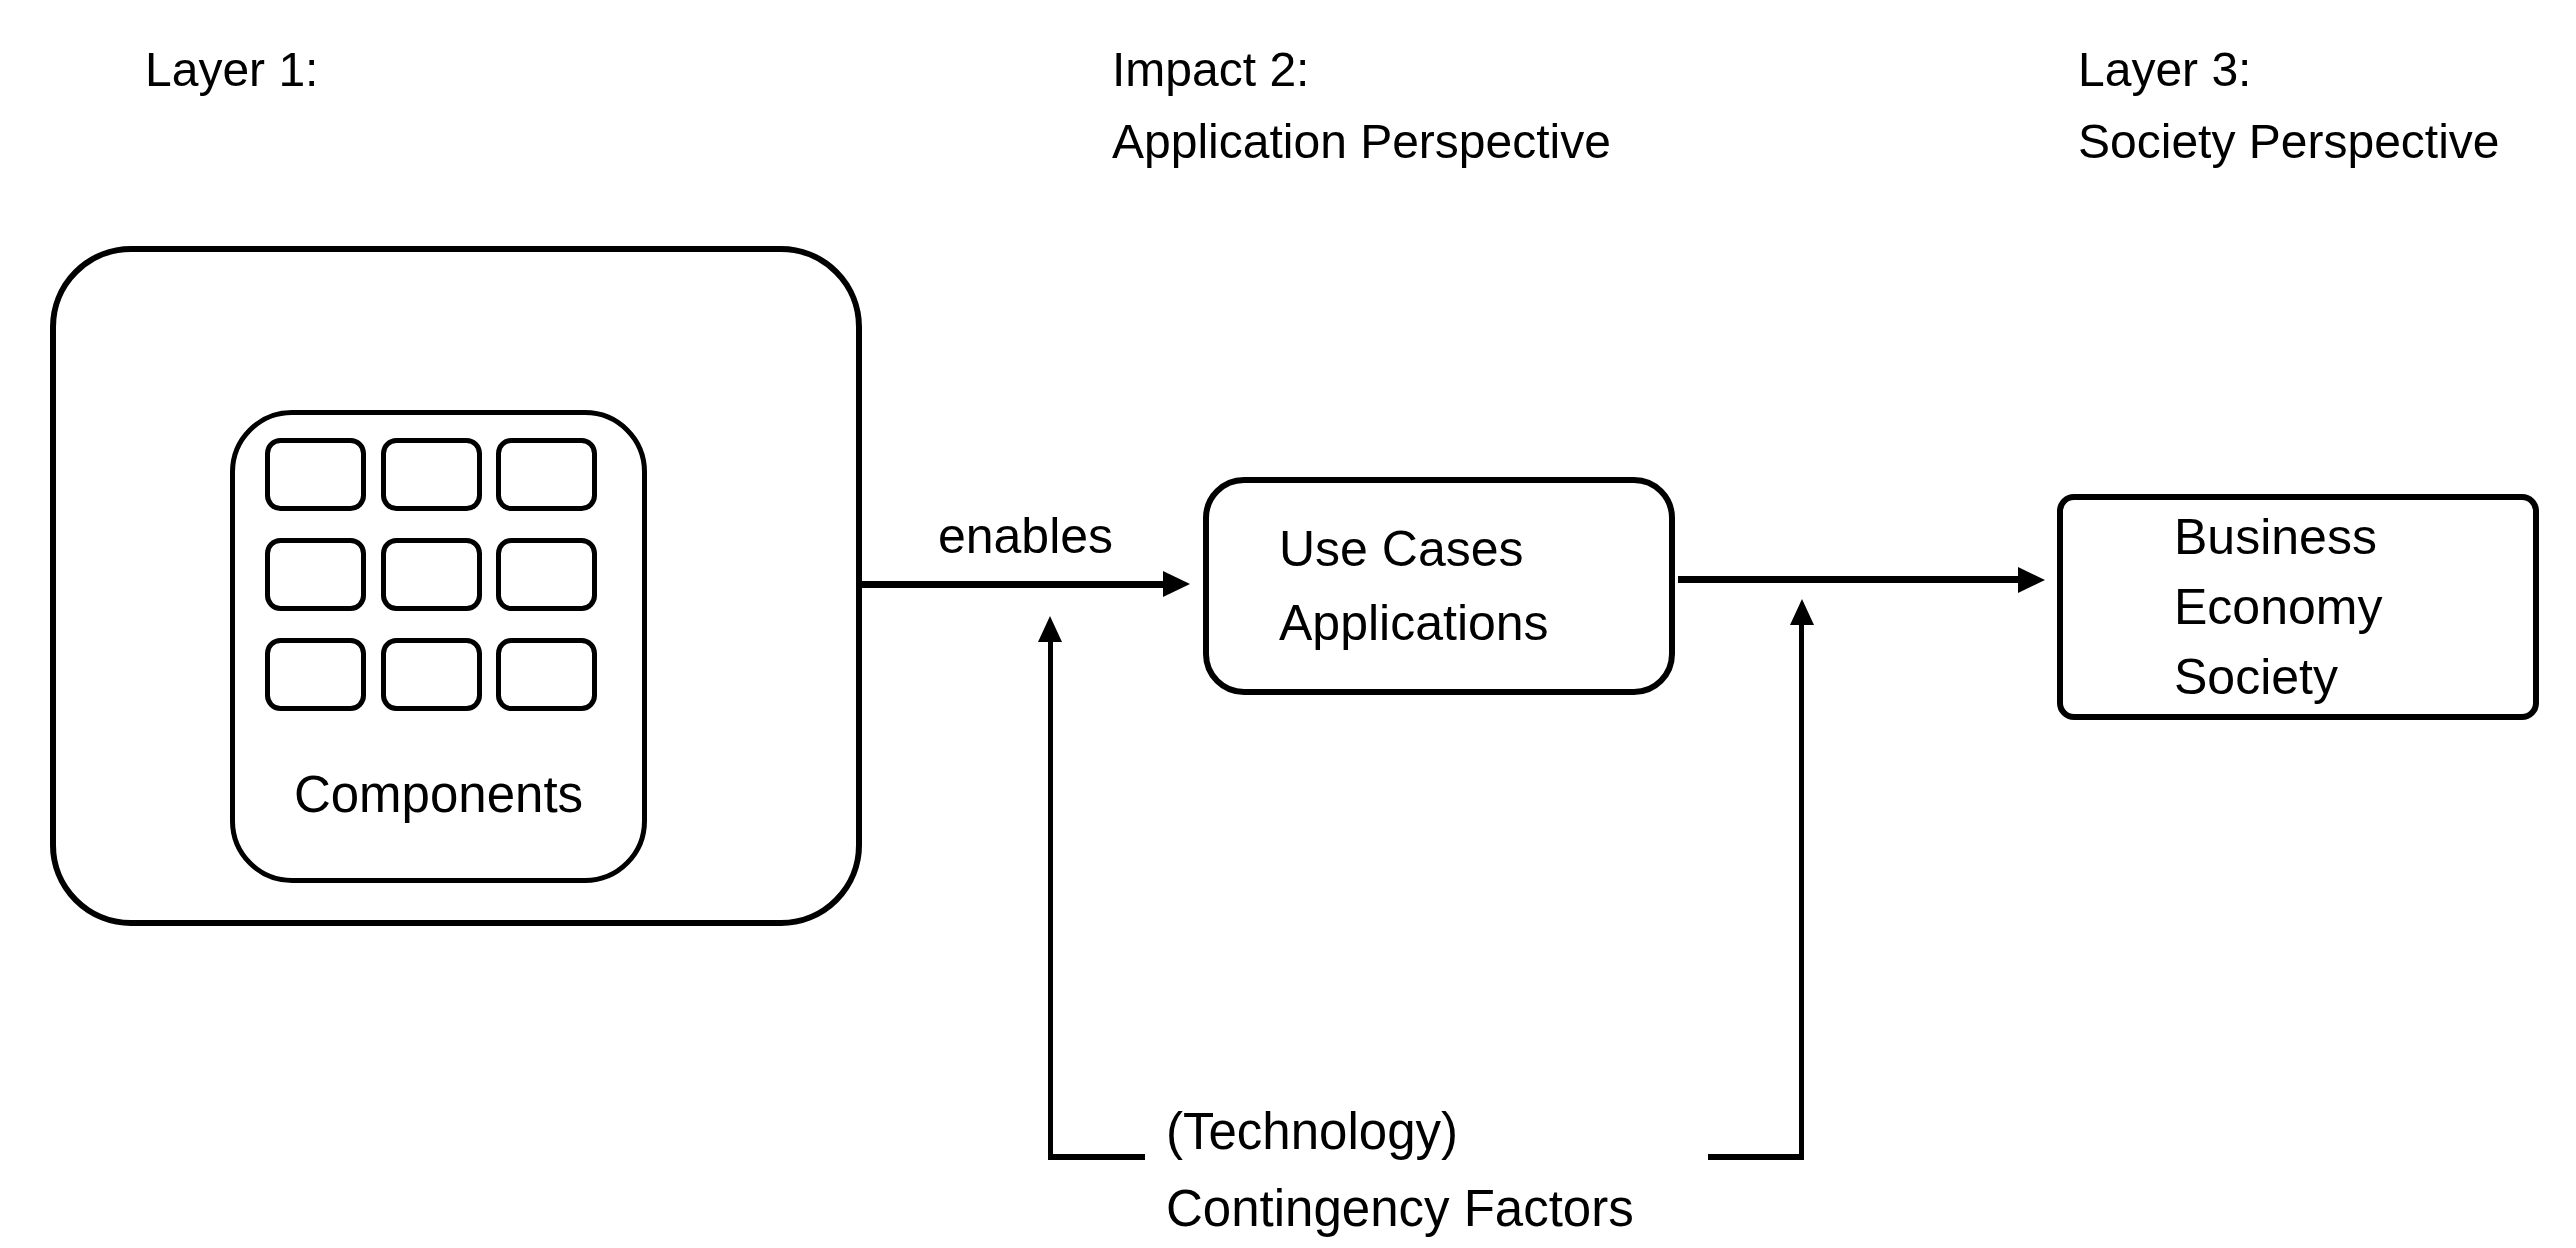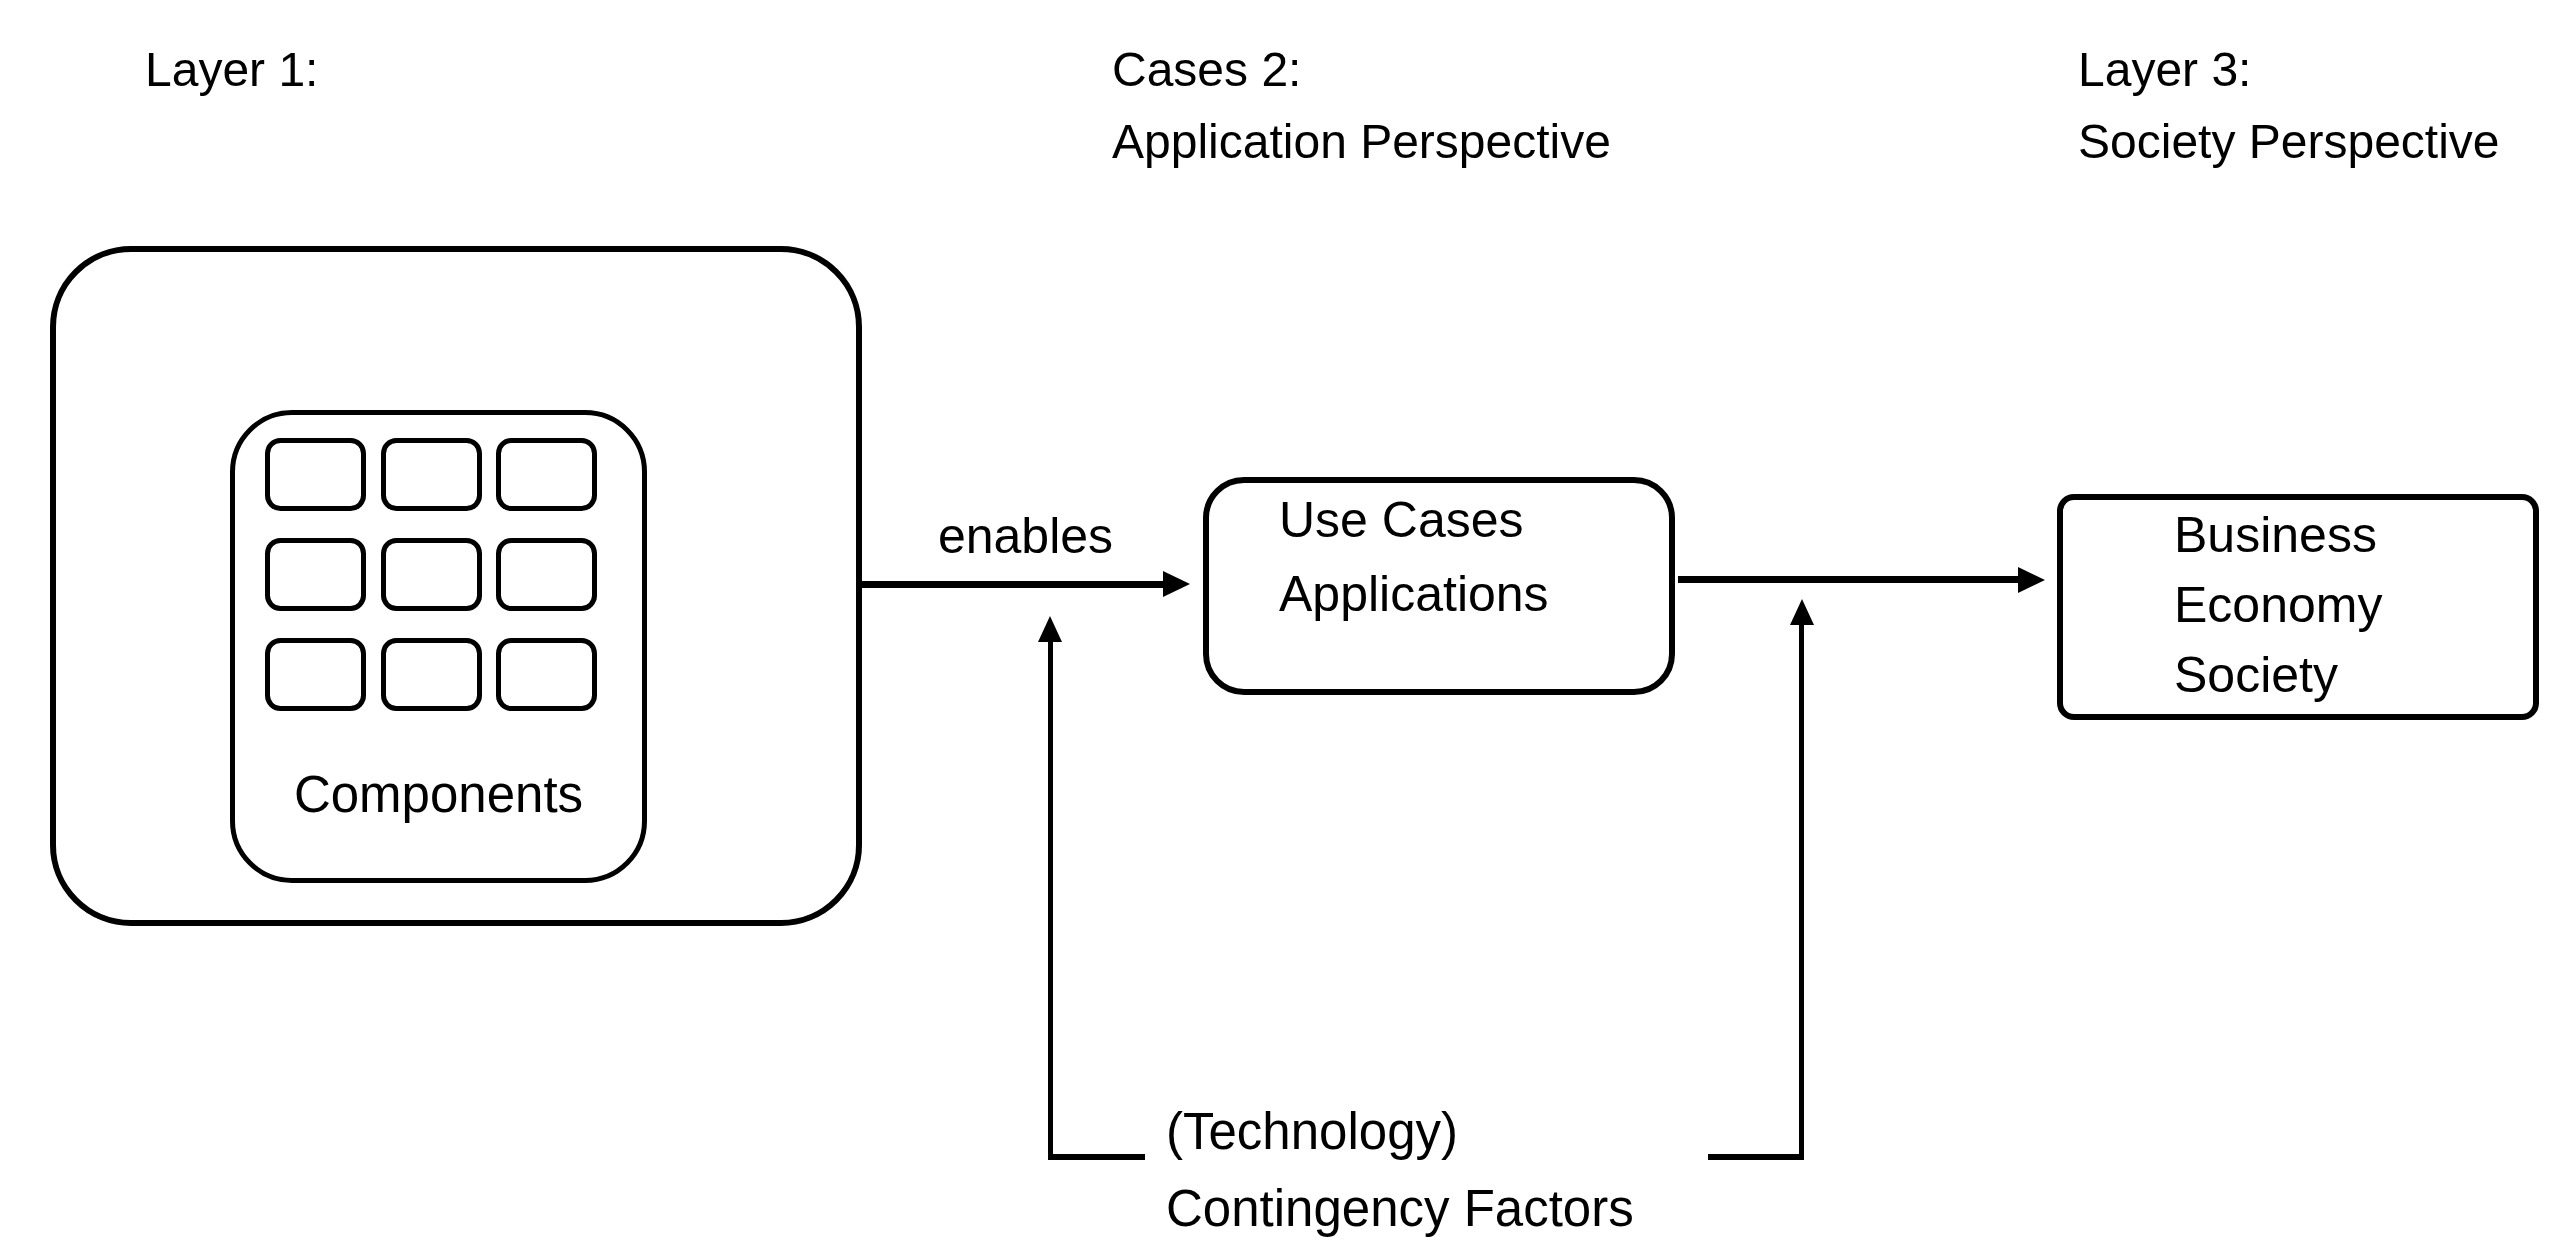--- a/index.html
+++ b/index.html
@@ -20,21 +20,21 @@
     font-size:51px;line-height:67px;}
   .inner-box{position:absolute;left:230px;top:410px;width:417px;height:473px;
     border:5.1px solid #000;border-radius:62px;box-sizing:border-box;background:#fff;}
   .grid{position:absolute;left:265px;top:438px;display:grid;
     grid-template-columns:repeat(3,101px);grid-auto-rows:73px;column-gap:14.5px;row-gap:27px;}
   .cell{border:5.1px solid #000;border-radius:15.4px;box-sizing:border-box;background:#fff;}
   .comp-label{position:absolute;left:230px;top:764px;width:417px;text-align:center;
     font-size:51px;line-height:62px;}
   
   .node-box{position:absolute;border:6.8px solid #000;box-sizing:border-box;
-    display:flex;align-items:flex-start;background:#fff;}
+    display:flex;align-items:center;background:#fff;}
   .box2{left:1203px;top:477px;width:472px;height:218px;border-radius:41px;}
   .box2 .txt{margin-left:70px;font-size:50px;line-height:74px;}
   .box3{left:2057px;top:494px;width:482px;height:226px;border-radius:17px;}
   .box3 .txt{margin-left:111px;font-size:50px;line-height:70px;}
   
   .hline{position:absolute;height:6.8px;background:#000;}
   .vline{position:absolute;width:5.1px;background:#000;}
   .foot{position:absolute;height:6px;background:#000;}
   .head-right{position:absolute;width:0;height:0;
     border-top:13px solid transparent;border-bottom:13px solid transparent;
@@ -47,21 +47,21 @@
 </style>
 </head>
 <body>
 
 <div class="canvas">
 
   <div class="hdr" style="left:145px">
     <div>Layer 1:</div>
   </div>
   <div class="hdr" style="left:1112px">
-    <div>Cases 2:</div>
+    <div>Impact 2:</div>
     <div>Application Perspective</div>
   </div>
   <div class="hdr" style="left:2078px">
     <div>Layer 3:</div>
     <div>Society Perspective</div>
   </div>
 
   <div class="outer-box"></div>
   <div class="inner-box"></div>
   <div class="grid" id="components-grid">

